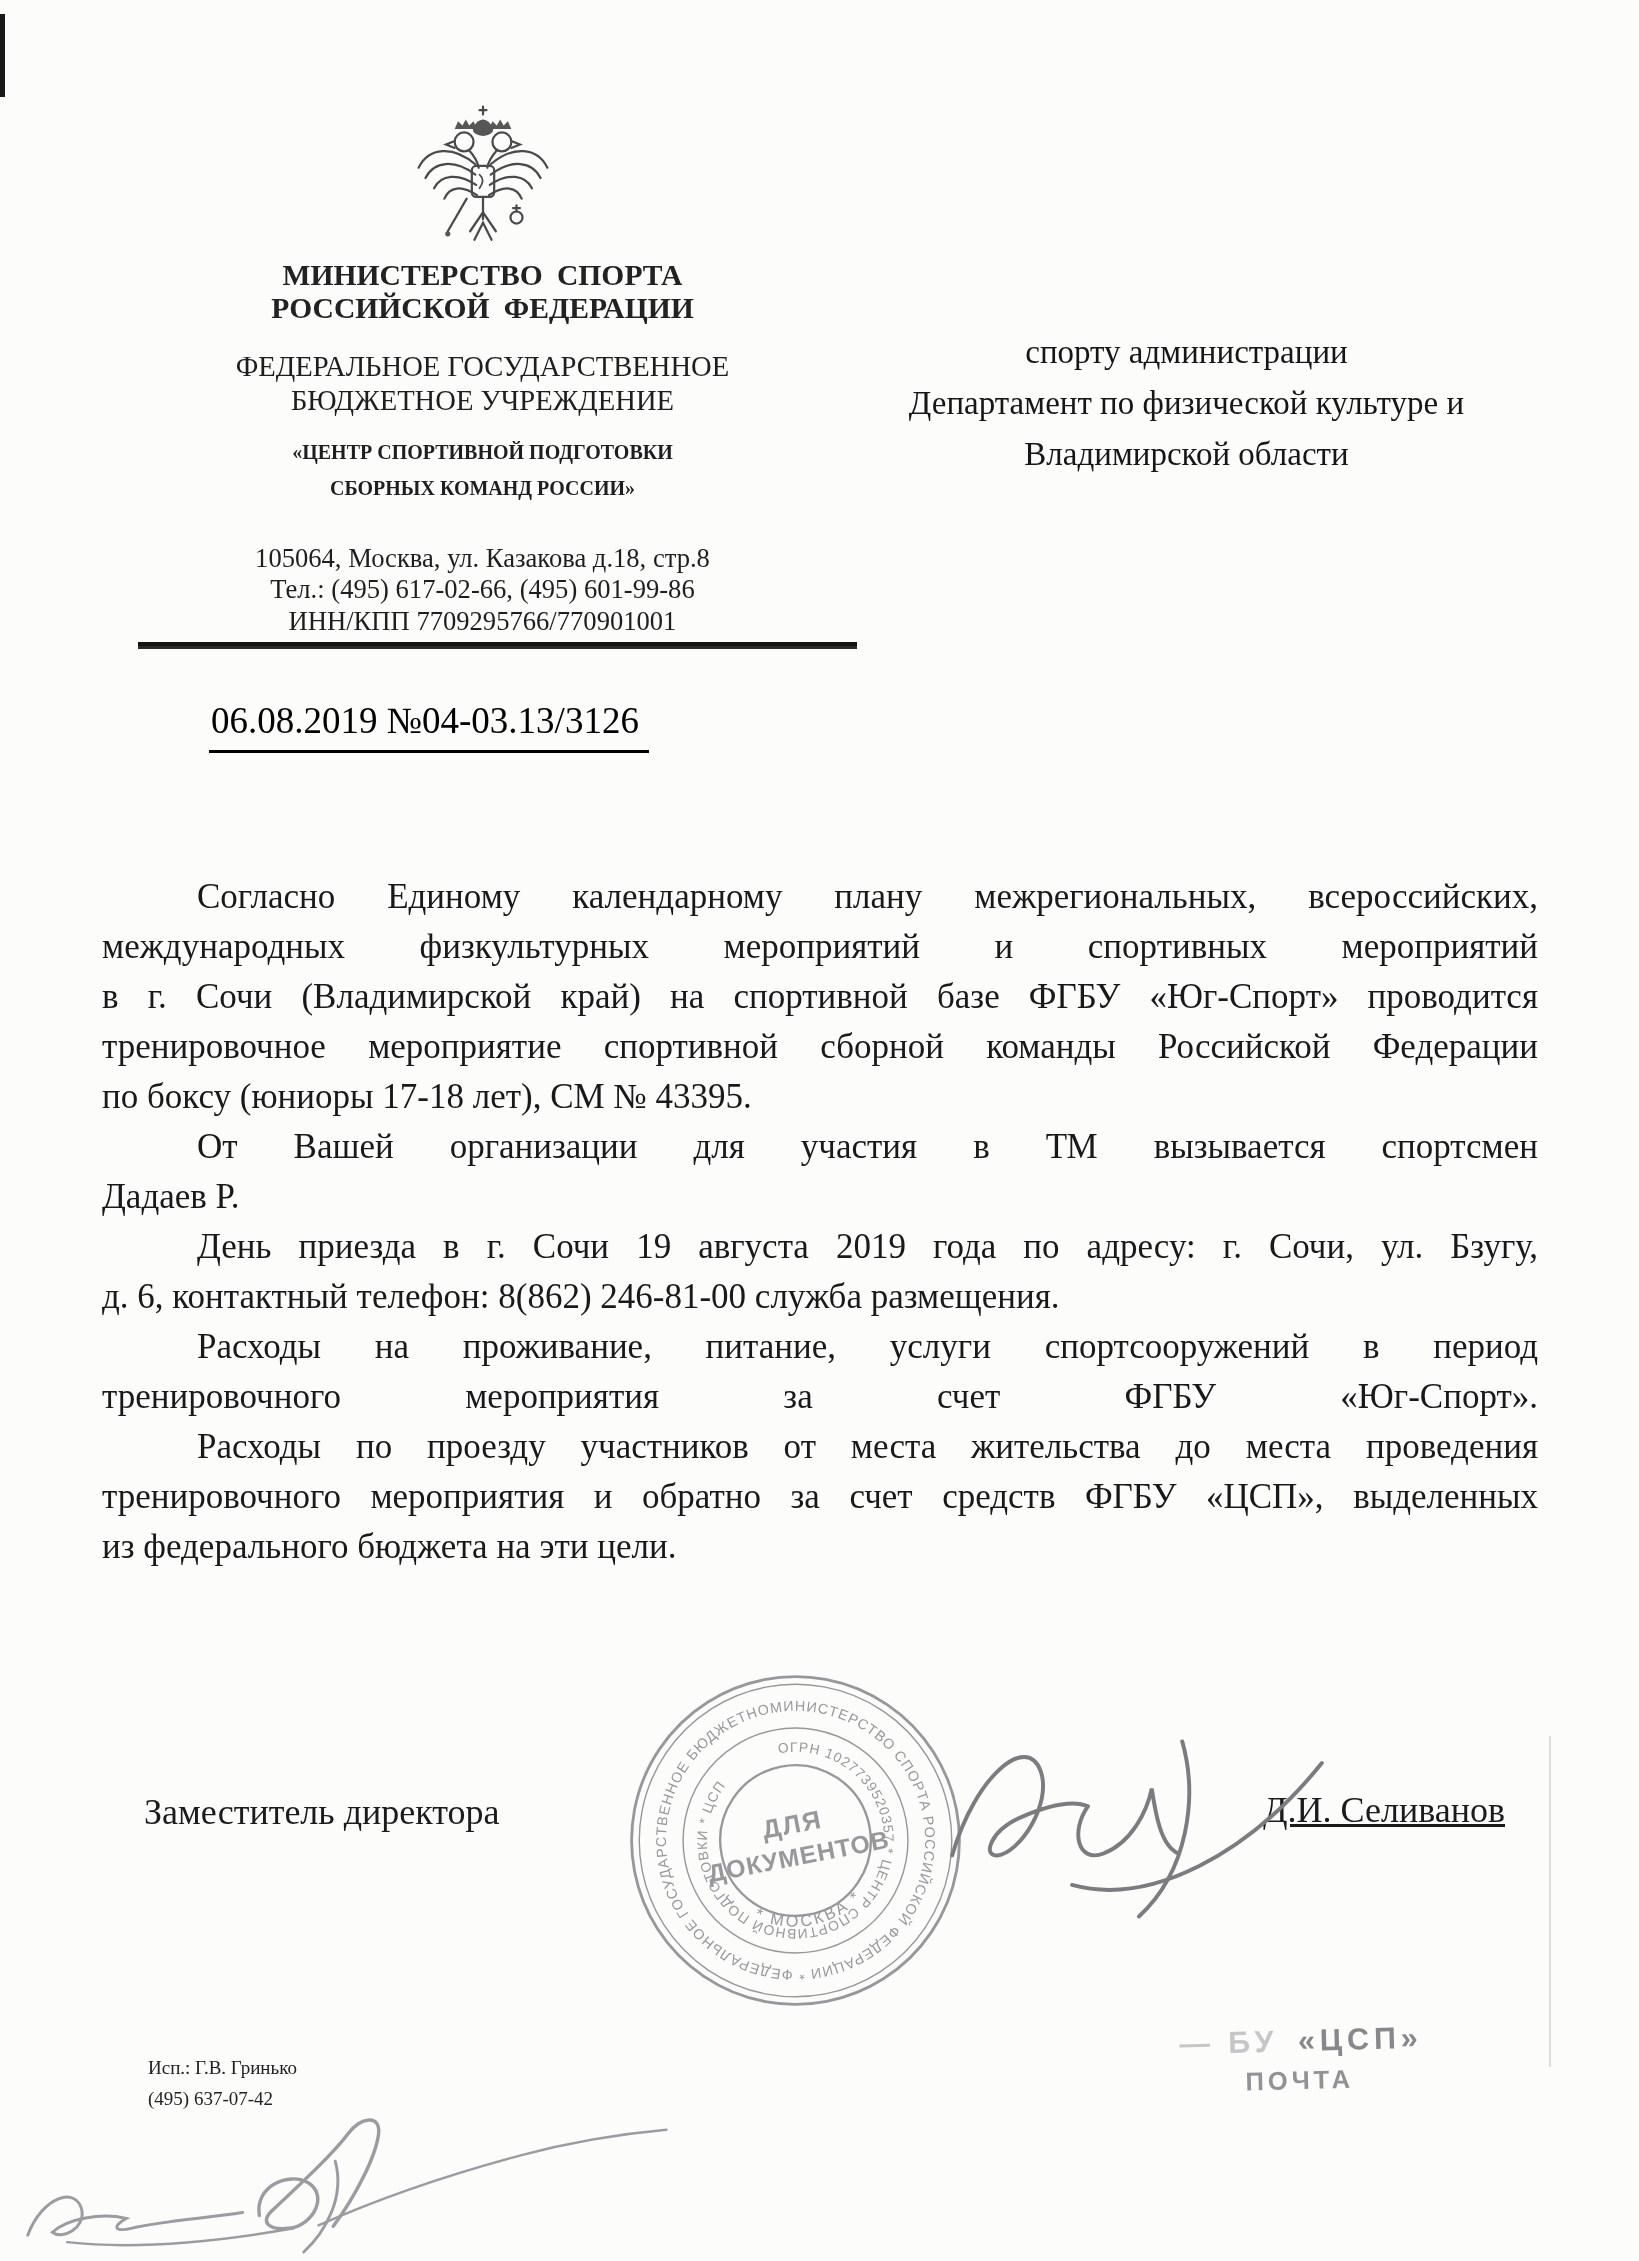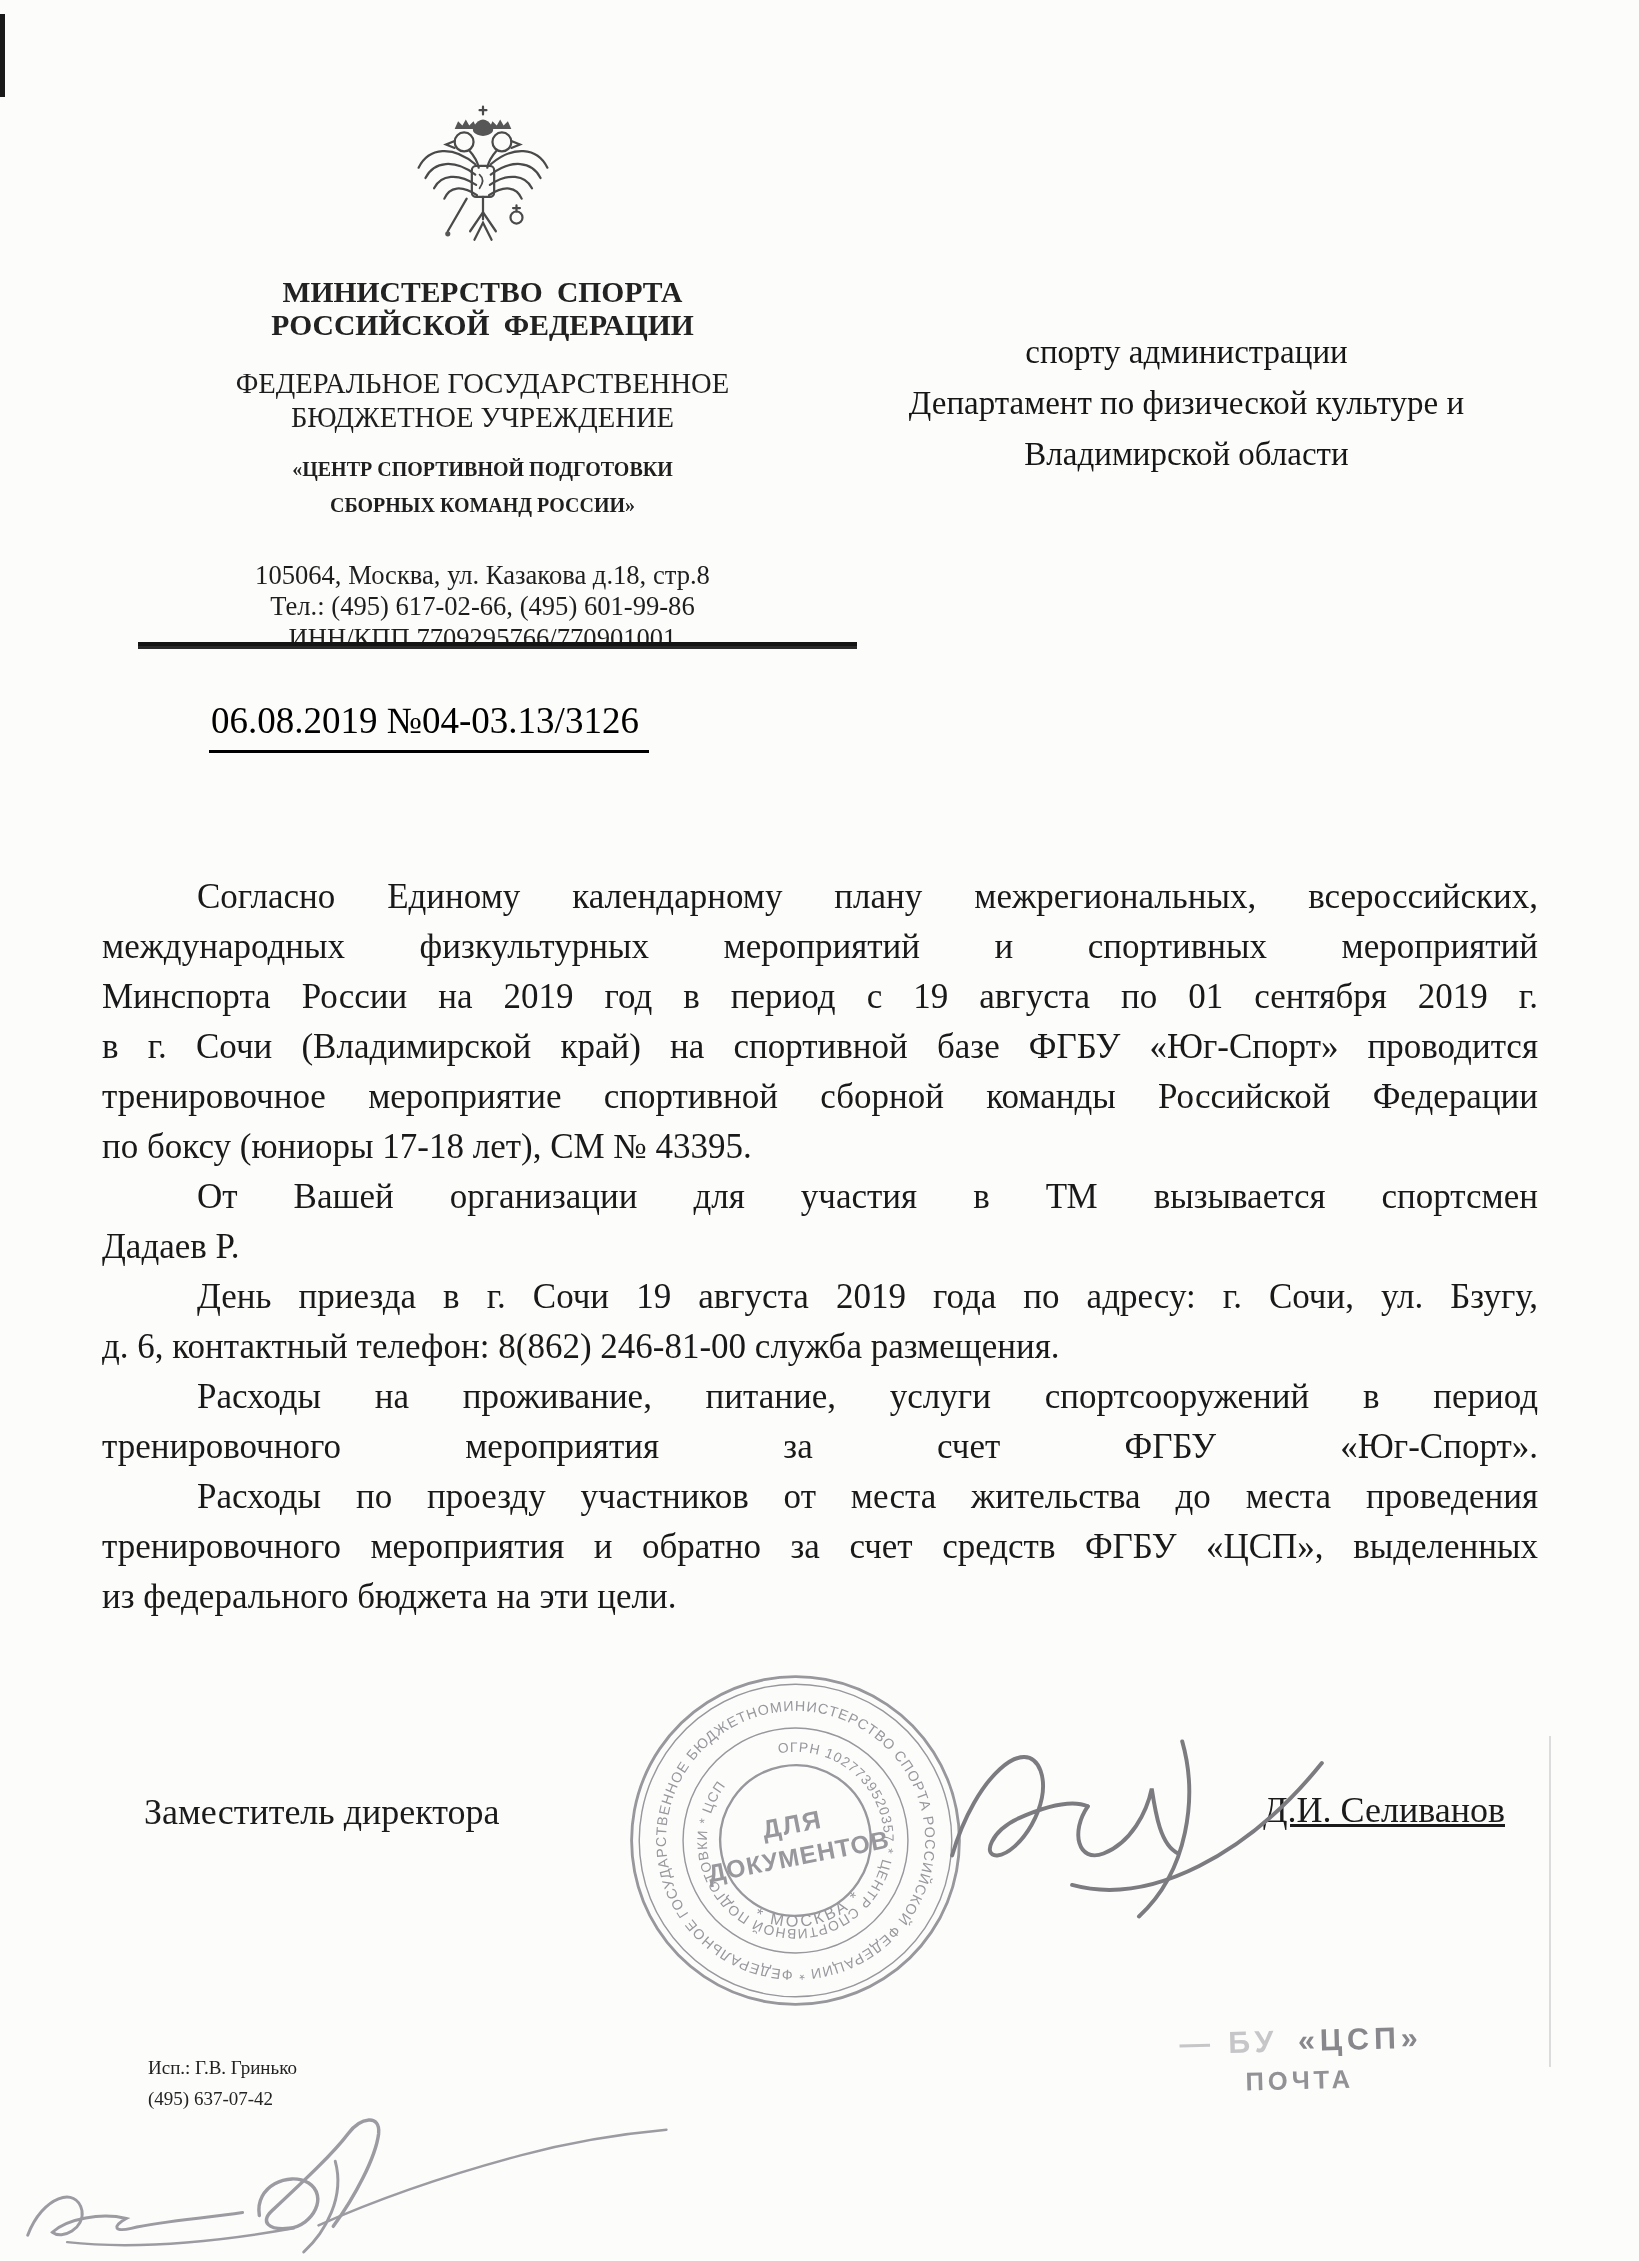--- a/index.html
+++ b/index.html
@@ -4,21 +4,21 @@
 <style>
   html,body{margin:0;padding:0;background:#e8e8e8;}
   .page{
     position:relative; width:1639px; height:2262px; margin:0 auto;
     background:#fcfcfb; overflow:hidden;
     font-family:"Liberation Serif", serif; color:#1e1e1e;
   }
   
   .lh-left{position:absolute; left:187px; top:97px; width:591px; text-align:center;}
   .coat{display:block; margin:0 auto; width:146px; height:162px;}
-  .ministry{margin-top:17px; font-weight:bold; font-size:29.6px; line-height:33px; word-spacing:6.9px; color:#222;}
+  .ministry{margin-top:0; font-weight:bold; font-size:29.6px; line-height:33px; word-spacing:6.9px; color:#222;}
   .org{margin-top:24.6px; font-size:28.6px; line-height:34px;}
   .org-bold{margin-top:16px; font-weight:bold; font-size:20px; line-height:36px;}
   .addr{margin-top:37px; font-size:26.6px; line-height:31.5px;}
   .lh-sep{position:absolute; left:138px; top:642px; width:719px; height:6.9px;
     background:linear-gradient(#141414 0 55%, #f5f5f5 55% 62%, #2a2a2a 62% 100%);}
   
   .addressee{position:absolute; left:837px; top:327px; width:699px; text-align:center;
     font-size:33px; line-height:51px; color:#161616;}
   
   .refline{position:absolute; left:209px; top:699px; font-size:37px; color:#000000;
@@ -121,21 +121,20 @@
     <div>спорту администрации</div>
     <div>Департамент по физической культуре и</div>
     <div>Владимирской области</div>
   </div>
 
   <div class="refline">06.08.2019 №04-03.13/3126</div>
 
   <div class="body-text">
       <div class="body-line j ind">Согласно Единому календарному плану межрегиональных, всероссийских,</div>
       <div class="body-line j">международных физкультурных мероприятий и спортивных мероприятий</div>
-      <div class="body-line j">Минспорта России на 2019 год в период с 19 августа по 01 сентября 2019 г.</div>
       <div class="body-line j">в г. Сочи (Владимирской край) на спортивной базе ФГБУ «Юг-Спорт» проводится</div>
       <div class="body-line j">тренировочное мероприятие спортивной сборной команды Российской Федерации</div>
       <div class="body-line">по боксу (юниоры 17-18 лет), СМ № 43395.</div>
       <div class="body-line j ind">От Вашей организации для участия в ТМ вызывается спортсмен</div>
       <div class="body-line">Дадаев Р.</div>
       <div class="body-line j ind">День приезда в г. Сочи 19 августа 2019 года по адресу: г. Сочи, ул. Бзугу,</div>
       <div class="body-line">д. 6, контактный телефон: 8(862) 246-81-00 служба размещения.</div>
       <div class="body-line j ind">Расходы на проживание, питание, услуги спортсооружений в период</div>
       <div class="body-line j">тренировочного мероприятия за счет ФГБУ «Юг-Спорт».</div>
       <div class="body-line j ind">Расходы по проезду участников от места жительства до места проведения</div>

